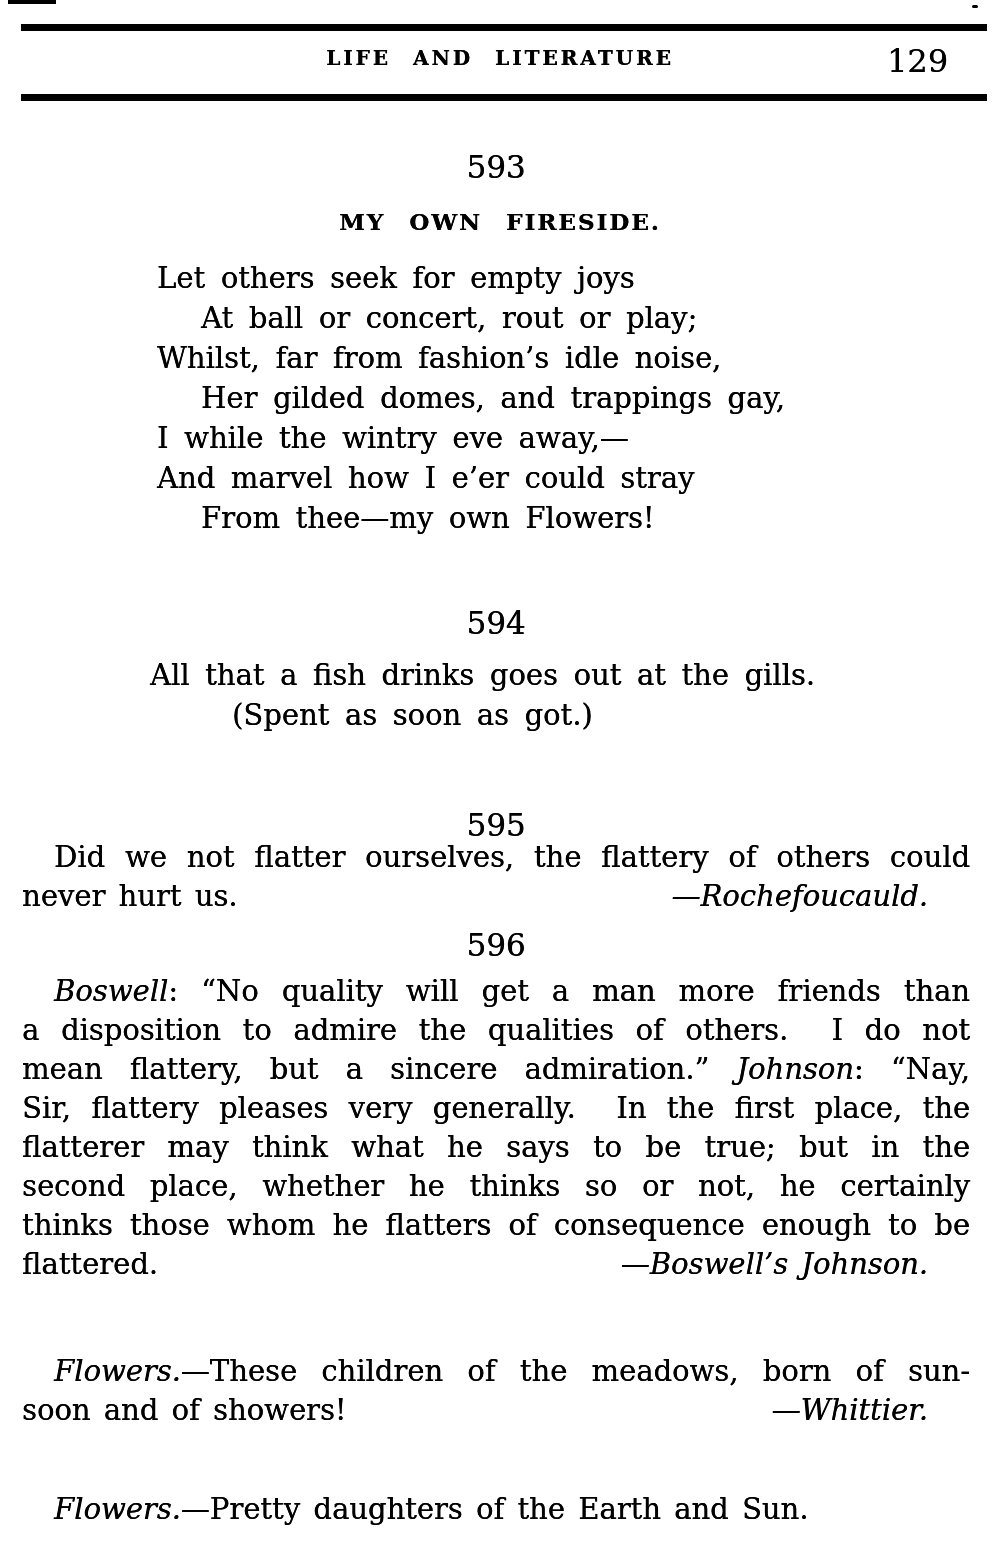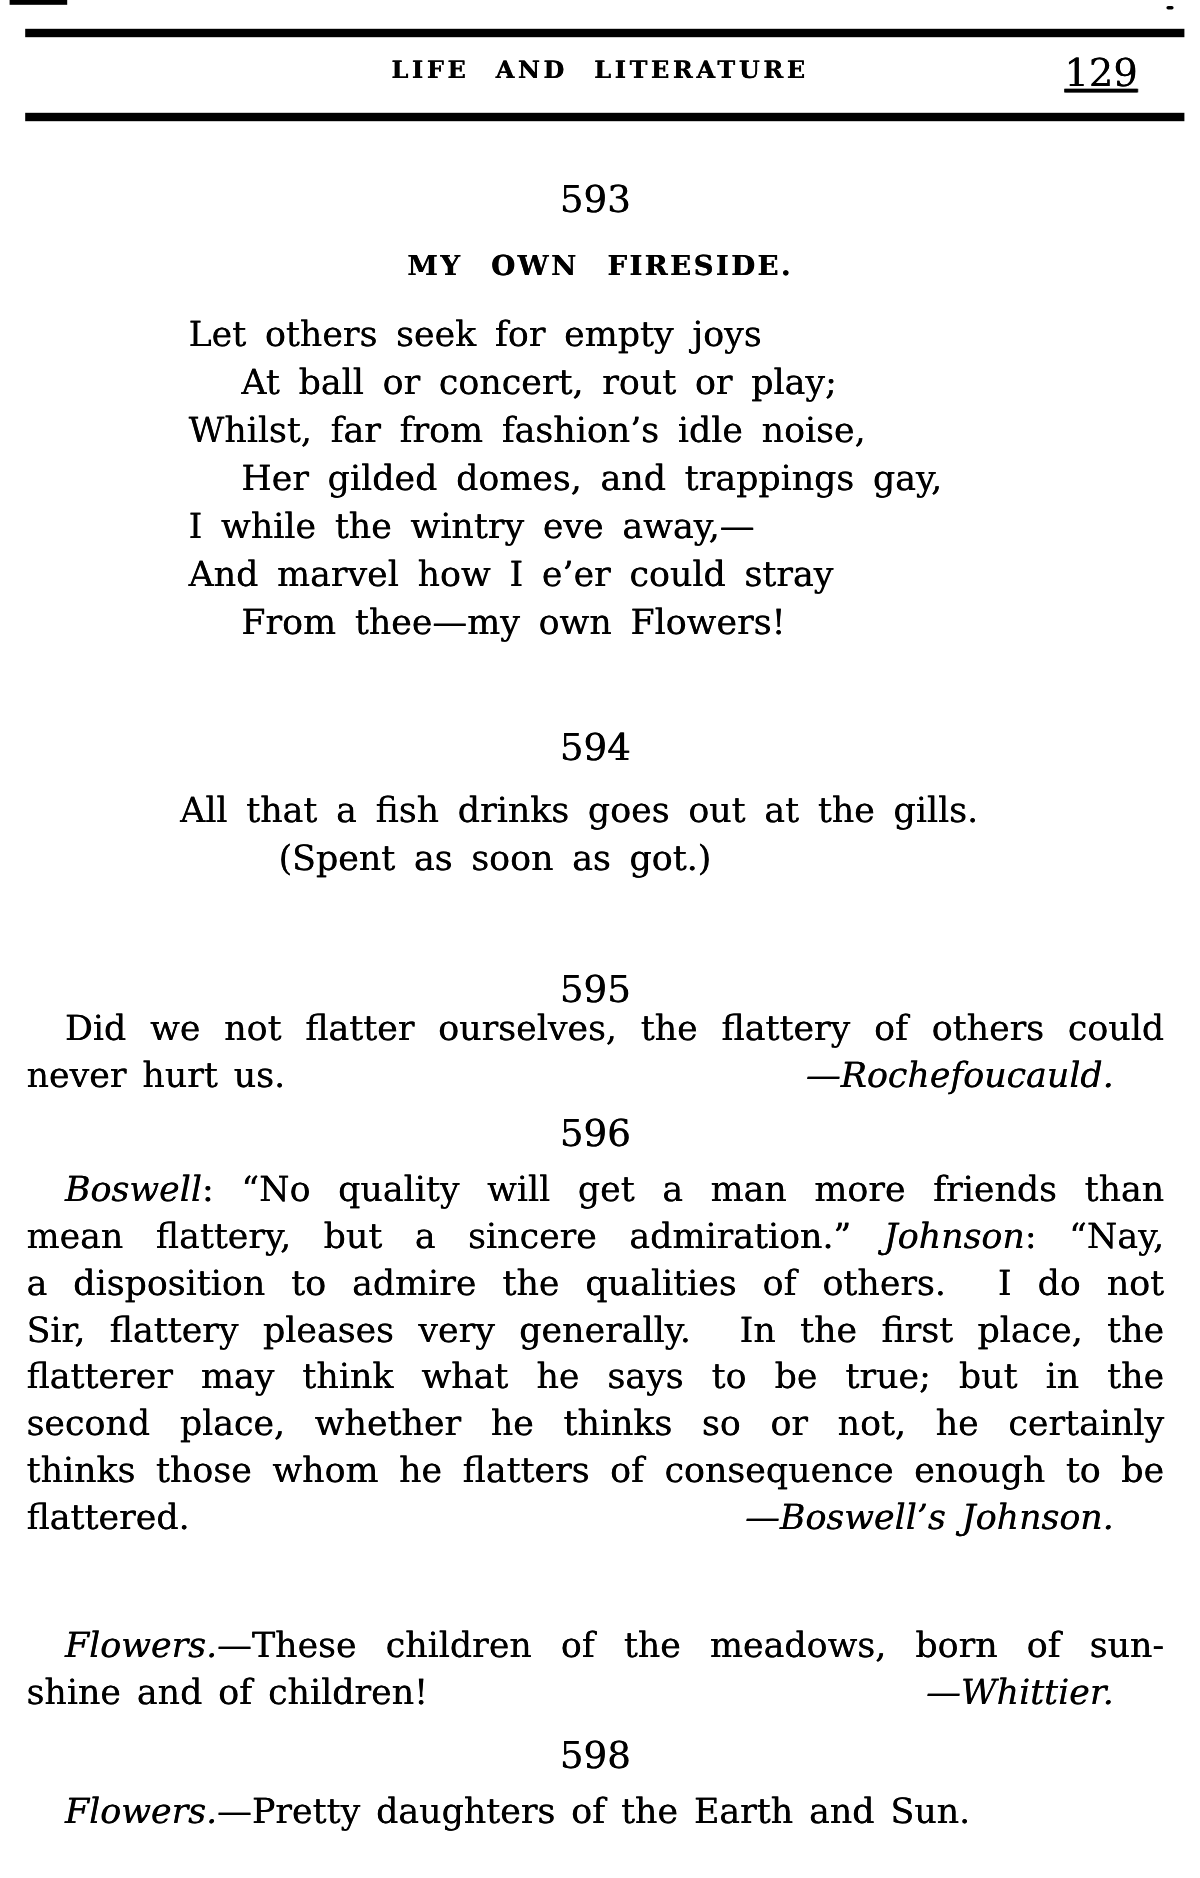--- a/index.html
+++ b/index.html
@@ -13,21 +13,21 @@
 
   
   .artifact{position:absolute;background:#000;}
   .a1{left:8px;top:0;width:48px;height:4px;}
   .a2{left:972px;top:5px;width:6px;height:3px;border-radius:2px;}
   .rule{position:absolute;left:21px;width:966px;height:7px;background:#000;}
   .running-title{
     position:absolute;top:46px;left:0;width:1000px;text-align:center;
     font-weight:bold;font-size:20px;letter-spacing:3px;word-spacing:12px;
   }
-  .page-num{position:absolute;top:42px;right:52px;font-size:32px;text-decoration:underline;}
+  .page-num{position:absolute;top:42px;right:52px;font-size:32px;}
 
   
   .page{font-size:29px;word-spacing:0.14em;text-shadow:0.3px 0 0 currentColor;}
   .num{position:absolute;left:22px;width:948px;text-align:center;font-size:31px;line-height:34px;}
   .poem-title{
     position:absolute;top:208px;left:0;width:1000px;text-align:center;
     font-weight:bold;font-size:23px;letter-spacing:2px;word-spacing:14px;
   }
   .poem{position:absolute;left:157px;top:258px;line-height:40px;word-spacing:0.22em;}
   .pline{white-space:nowrap;}
@@ -75,38 +75,37 @@
     <div class="jline ind1">Did we not flatter ourselves, the flattery of others could</div>
     <div class="lastline">
       <span>never hurt us.</span>
       <span class="attr">—Rochefoucauld.</span>
     </div>
   </div>
 
   <div class="num" style="top:928px">596</div>
   <div class="para" style="top:972px">
     <div class="jline ind1"><span class="it">Boswell</span><span>: “No quality will get a man more friends than</span></div>
+    <div class="jline">a disposition to admire the qualities of others.&nbsp; I do not</div>
     <div class="jline"><span>mean flattery, but a sincere admiration.” </span><span class="it">Johnson</span><span>: “Nay,</span></div>
-    <div class="jline">a disposition to admire the qualities of others.&nbsp; I do not</div>
     <div class="jline">Sir, flattery pleases very generally.&nbsp; In the first place, the</div>
     <div class="jline">flatterer may think what he says to be true; but in the</div>
     <div class="jline">second place, whether he thinks so or not, he certainly</div>
     <div class="jline">thinks those whom he flatters of consequence enough to be</div>
     <div class="lastline">
       <span>flattered.</span>
       <span class="attr">—Boswell’s Johnson.</span>
     </div>
   </div>
 
   <div class="para" style="top:1352px">
     <div class="jline ind1"><span class="it">Flowers.</span><span>—These children of the meadows, born of sun-</span></div>
     <div class="lastline">
-      <span>shine and of children!</span>
+      <span>soon and of showers!</span>
       <span class="attr">—Whittier.</span>
     </div>
   </div>
 
-  <div class="num" style="top:1446px">598</div>
   <div class="para" style="top:1490px">
     <div class="ind1"><span class="it">Flowers.</span><span>—Pretty daughters of the Earth and Sun.</span></div>
   </div>
 
 </div>
 
 </body></html>

